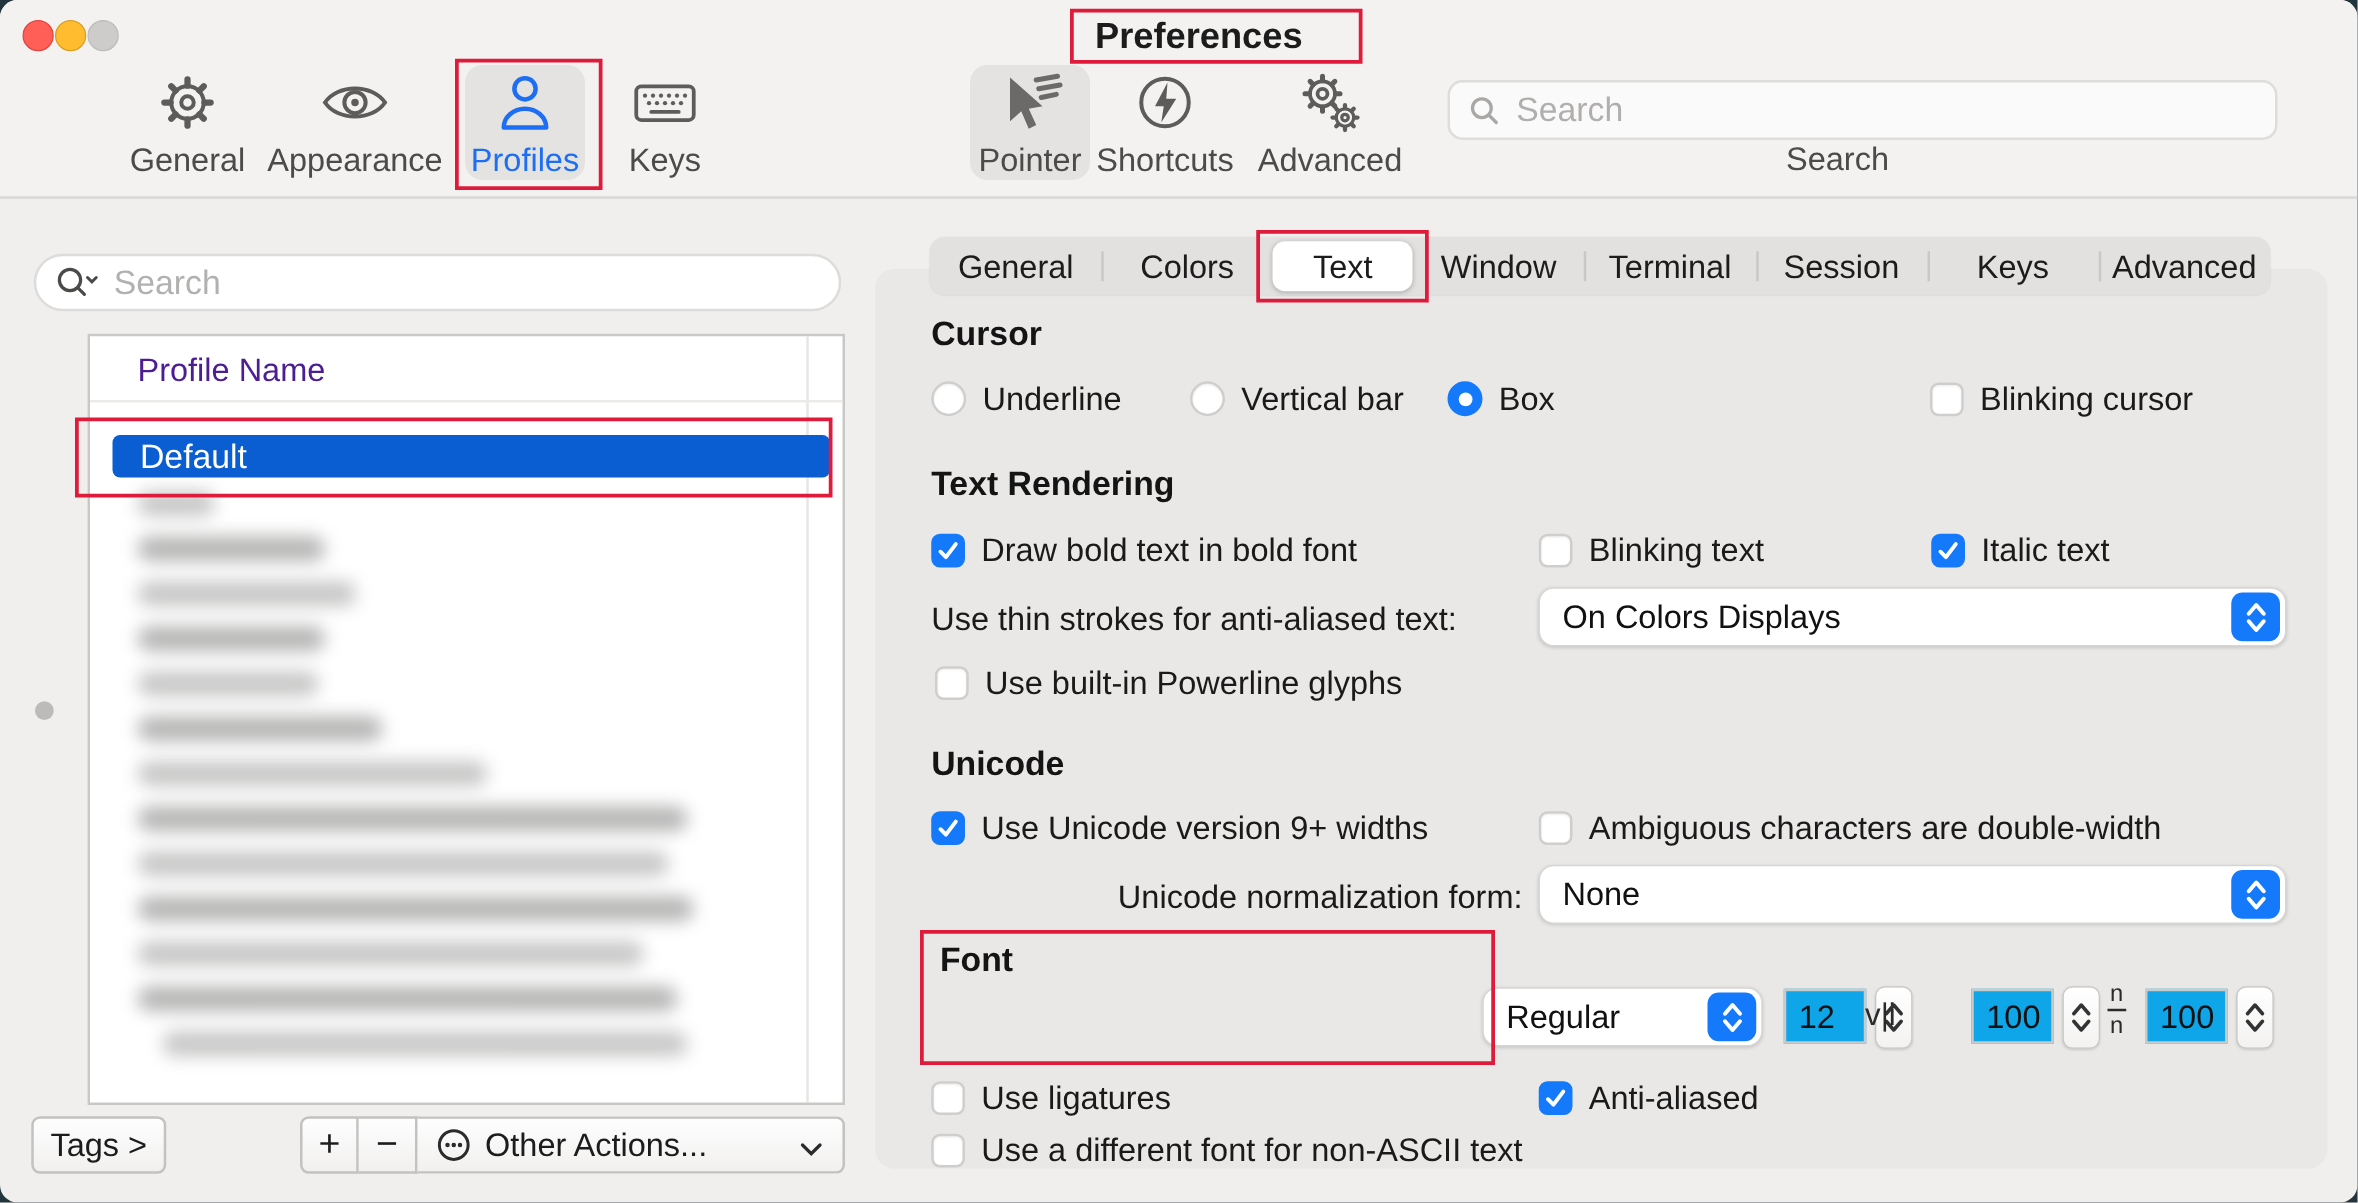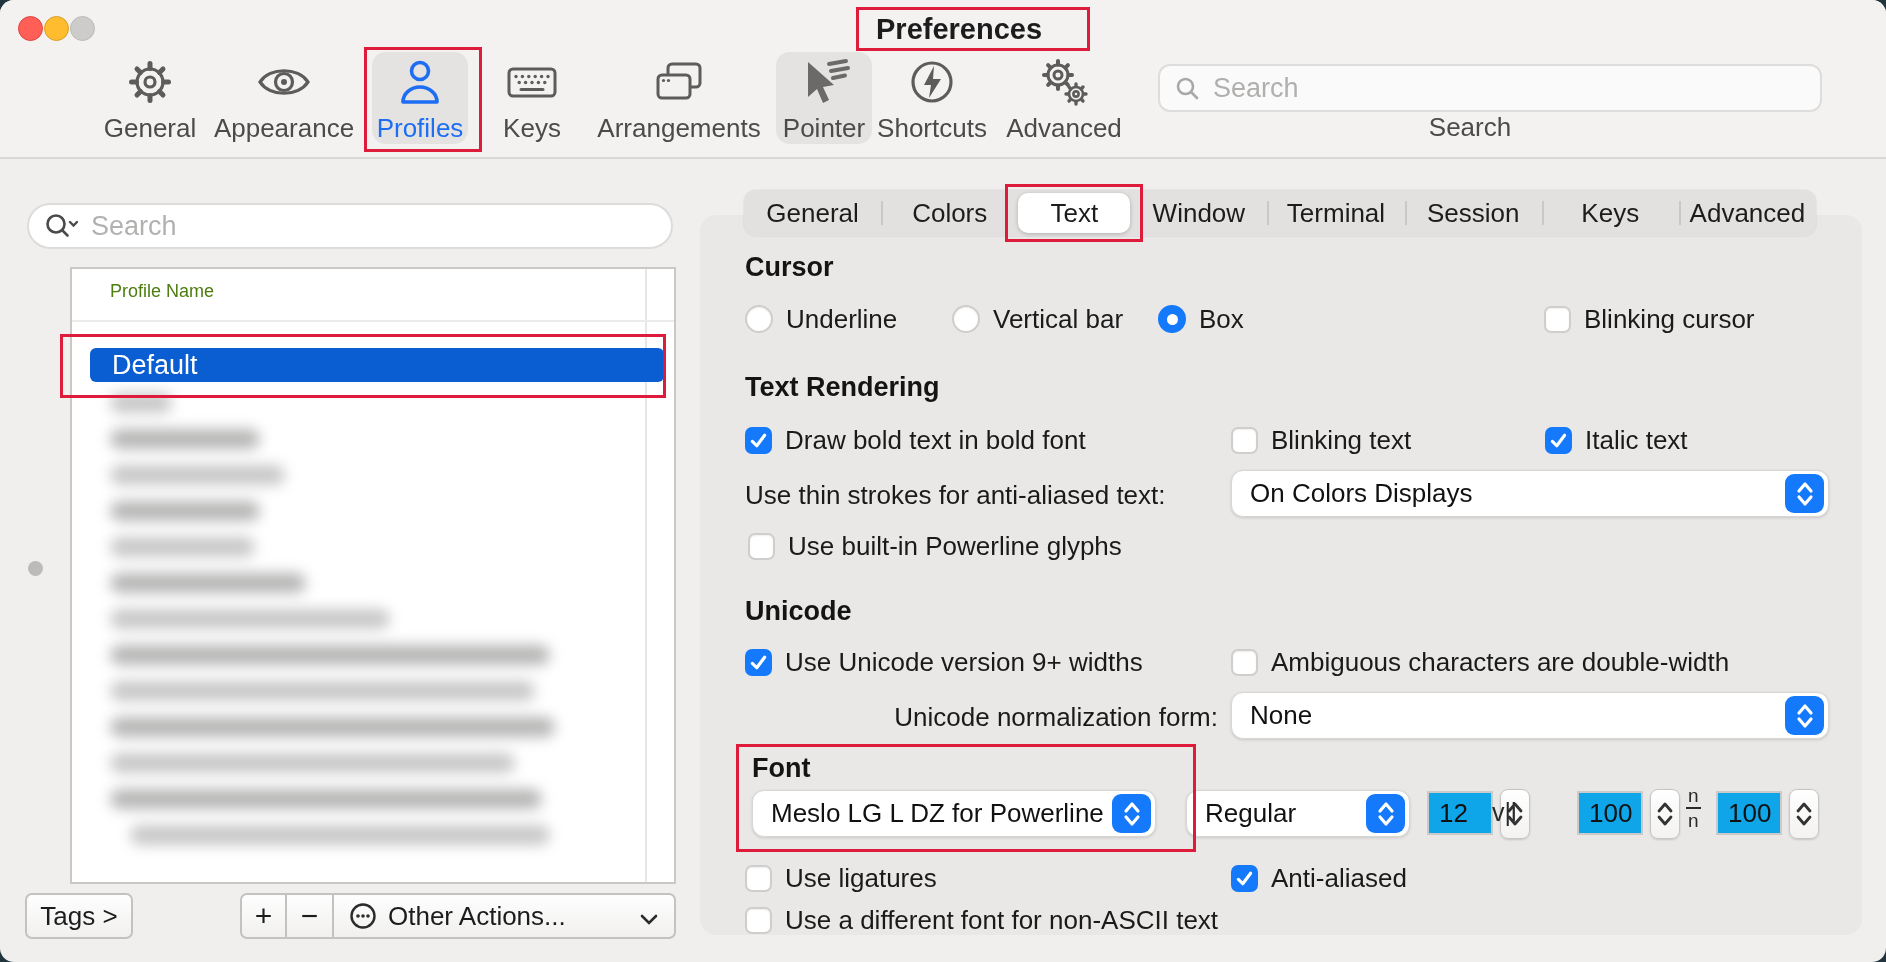--- a/index.html
+++ b/index.html
@@ -35,21 +35,21 @@
   .tb-search input{border:0;outline:0;background:transparent;font-size:27px;color:#333;margin-left:10px;width:100%;font-family:inherit;}
   .tb-search input::placeholder{color:#b0afae;}
   .tb-search-label{position:absolute;left:1370px;top:112px;width:200px;text-align:center;font-size:26px;color:#4c4b4a;}
 
   
   .lsearch{position:absolute;left:27px;top:203px;width:646px;height:46px;background:#ffffff;border:2px solid #dddcdb;border-radius:23px;display:flex;align-items:center;padding:0 14px;box-sizing:border-box;}
   .lsearch input{border:0;outline:0;background:transparent;font-size:27px;color:#333;margin-left:8px;width:100%;font-family:inherit;}
   .lsearch input::placeholder{color:#b2b1b0;}
 
   .plist{position:absolute;left:70px;top:267px;width:606px;height:617px;background:#ffffff;border:2px solid #c9c8c7;box-sizing:border-box;}
-  .plist .col-header{position:absolute;left:38px;top:12px;font-size:18px;color:#4d7c0f;}
+  .plist .col-header{position:absolute;left:38px;top:12px;font-size:26px;color:#4c1d95;}
   .plist .vdiv{position:absolute;top:0;bottom:0;left:573px;width:0;border-left:2px solid #e7e6e5;}
   .plist .hdiv{position:absolute;left:0;right:0;top:51px;height:0;border-top:2px solid #ecebea;}
   .sel-row{position:absolute;left:18px;top:79px;width:574px;height:34px;background:#0a5ed2;border-radius:6px;display:flex;align-items:center;}
   .sel-row .sel-label{color:#ffffff;font-size:27px;margin-left:22px;}
   .blur-row{position:absolute;height:20px;background:#6e6d6c;opacity:.5;filter:blur(7px);border-radius:10px;}
   .blur-row:nth-child(odd){opacity:.38;}
   .side-dot{position:absolute;left:28px;top:561px;width:15px;height:15px;border-radius:50%;background:#bcbbba;}
 
   
   .btn{background:linear-gradient(#fefefe,#f1f0ef);border:2px solid #c3c2c1;border-radius:7px;font-size:26px;color:#1c1c1c;display:flex;align-items:center;justify-content:center;box-sizing:border-box;}
@@ -163,31 +163,20 @@
             <circle cx="28" cy="28.5" r="1.7"></circle>
             <circle cx="34.4" cy="28.5" r="1.7"></circle>
             <circle cx="40.8" cy="28.5" r="1.7"></circle>
         </g>
         <line x1="17" y1="35.5" x2="39" y2="35.5" stroke-linecap="round"></line>
       </svg>
     </div>
     <div class="tb-label">Keys</div>
   </div>
 
-  <div class="tb-item" style="left:599px;width:160px;">
-    <div class="tb-ico">
-      <svg width="56" height="56" viewBox="0 0 56 56" fill="none" stroke="#5d5c5b" stroke-width="3">
-        <rect x="17" y="10" width="32" height="23" rx="4"></rect>
-        <rect x="7" y="21" width="32" height="23" rx="4" fill="#f3f2f1"></rect>
-        <circle cx="12.5" cy="26.5" r="1.6" fill="#5d5c5b" stroke="none"></circle>
-          <circle cx="17.5" cy="26.5" r="1.6" fill="#5d5c5b" stroke="none"></circle>
-      </svg>
-    </div>
-    <div class="tb-label">Arrangements</div>
-  </div>
 
   <div class="tb-item" style="left:754px;width:140px;">
     <div class="hlbg"></div>
     <div class="tb-ico">
       <svg width="56" height="56" viewBox="0 0 56 56">
         <polygon points="12,8 12,43 21,35 27,49 33,46 27,33 38,31" fill="#6b6a69"></polygon>
         <g stroke="#6b6a69" stroke-width="4" stroke-linecap="round">
           <line x1="33" y1="10" x2="50" y2="7"></line>
           <line x1="35" y1="17" x2="52" y2="14"></line>
           <line x1="37" y1="24" x2="49" y2="21.5"></line>
@@ -433,29 +422,20 @@
     <span class="ptext">None</span>
     <span class="pcap">
         <svg width="26" height="28" viewBox="0 0 26 28" fill="none" stroke="#fff" stroke-width="3.2" stroke-linecap="round" stroke-linejoin="round">
           <polyline points="7,11 13,4 19,11"></polyline>
           <polyline points="7,17 13,24 19,17"></polyline>
         </svg>
       </span>
   </div>
 
   <div class="heading" style="left:752px;top:753px;">Font</div>
-  <div class="popup" style="left:752px;top:790px;width:404px;">
-    <span class="ptext">Meslo LG L DZ for Powerline</span>
-    <span class="pcap">
-        <svg width="26" height="28" viewBox="0 0 26 28" fill="none" stroke="#fff" stroke-width="3.2" stroke-linecap="round" stroke-linejoin="round">
-          <polyline points="7,11 13,4 19,11"></polyline>
-          <polyline points="7,17 13,24 19,17"></polyline>
-        </svg>
-      </span>
-  </div>
   <div class="redbox" style="left:736px;top:744px;width:454px;height:102px;"></div>
 
   <div class="popup" style="left:1186px;top:790px;width:224px;">
     <span class="ptext">Regular</span>
     <span class="pcap">
         <svg width="26" height="28" viewBox="0 0 26 28" fill="none" stroke="#fff" stroke-width="3.2" stroke-linecap="round" stroke-linejoin="round">
           <polyline points="7,11 13,4 19,11"></polyline>
           <polyline points="7,17 13,24 19,17"></polyline>
         </svg>
       </span>

